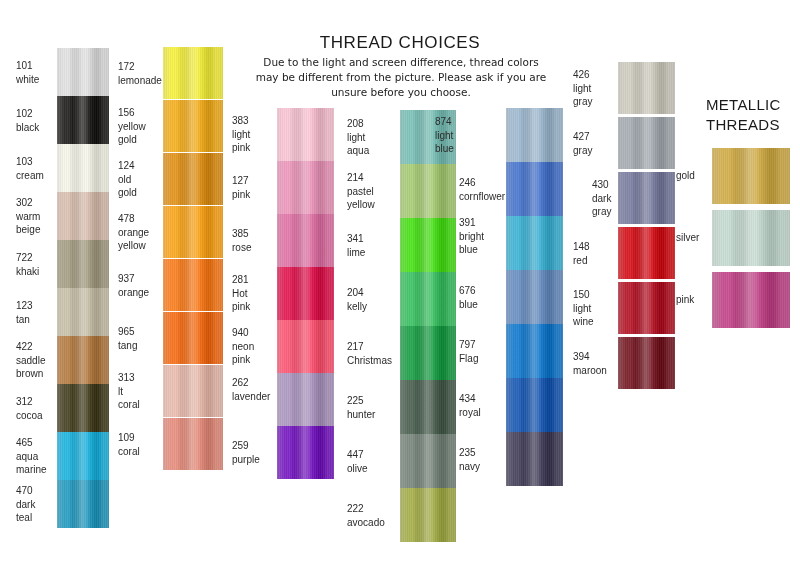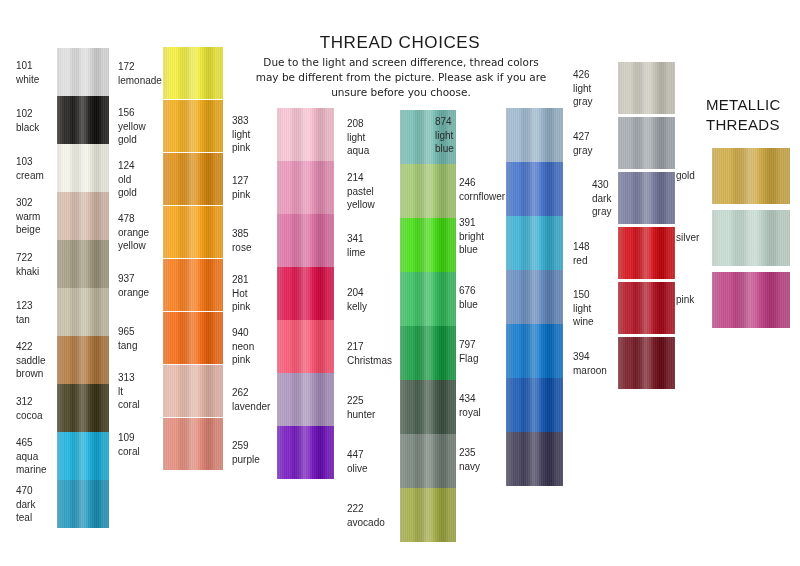--- a/index.html
+++ b/index.html
@@ -334,21 +334,21 @@
         <div>940</div>
         <div>neon</div>
         <div>pink</div>
       </div>
     </div>
     <div class="entry" style="left: 0px; top: 373px;">
       <div class="sw" style="left: 277px; width: 57px; height: 53px; background: linear-gradient(90deg, rgb(149, 127, 168) 0%, rgb(171, 149, 190) 10%, rgb(183, 161, 202) 22%, rgb(155, 133, 174) 40%, rgb(177, 155, 196) 56%, rgb(151, 129, 170) 74%, rgb(167, 145, 186) 88%, rgb(147, 125, 166) 100%);">
         <div class="sheen"></div>
         <div class="grain"></div>
       </div>
-      <div class="lab" style="left: 232px; width: 46px; top: 13px;">
+      <div class="lab" style="left: 232px; width: 46px; top: 3px;">
         <div>262</div>
         <div>lavender</div>
       </div>
     </div>
     <div class="entry" style="left: 0px; top: 426px;">
       <div class="sw" style="left: 277px; width: 57px; height: 53px; background: linear-gradient(90deg, rgb(95, 3, 169) 0%, rgb(117, 25, 191) 10%, rgb(129, 37, 203) 22%, rgb(101, 9, 175) 40%, rgb(123, 31, 197) 56%, rgb(97, 5, 171) 74%, rgb(113, 21, 187) 88%, rgb(93, 1, 167) 100%);">
         <div class="sheen"></div>
         <div class="grain"></div>
       </div>
       <div class="lab" style="left: 232px; width: 46px; top: 13px;">

